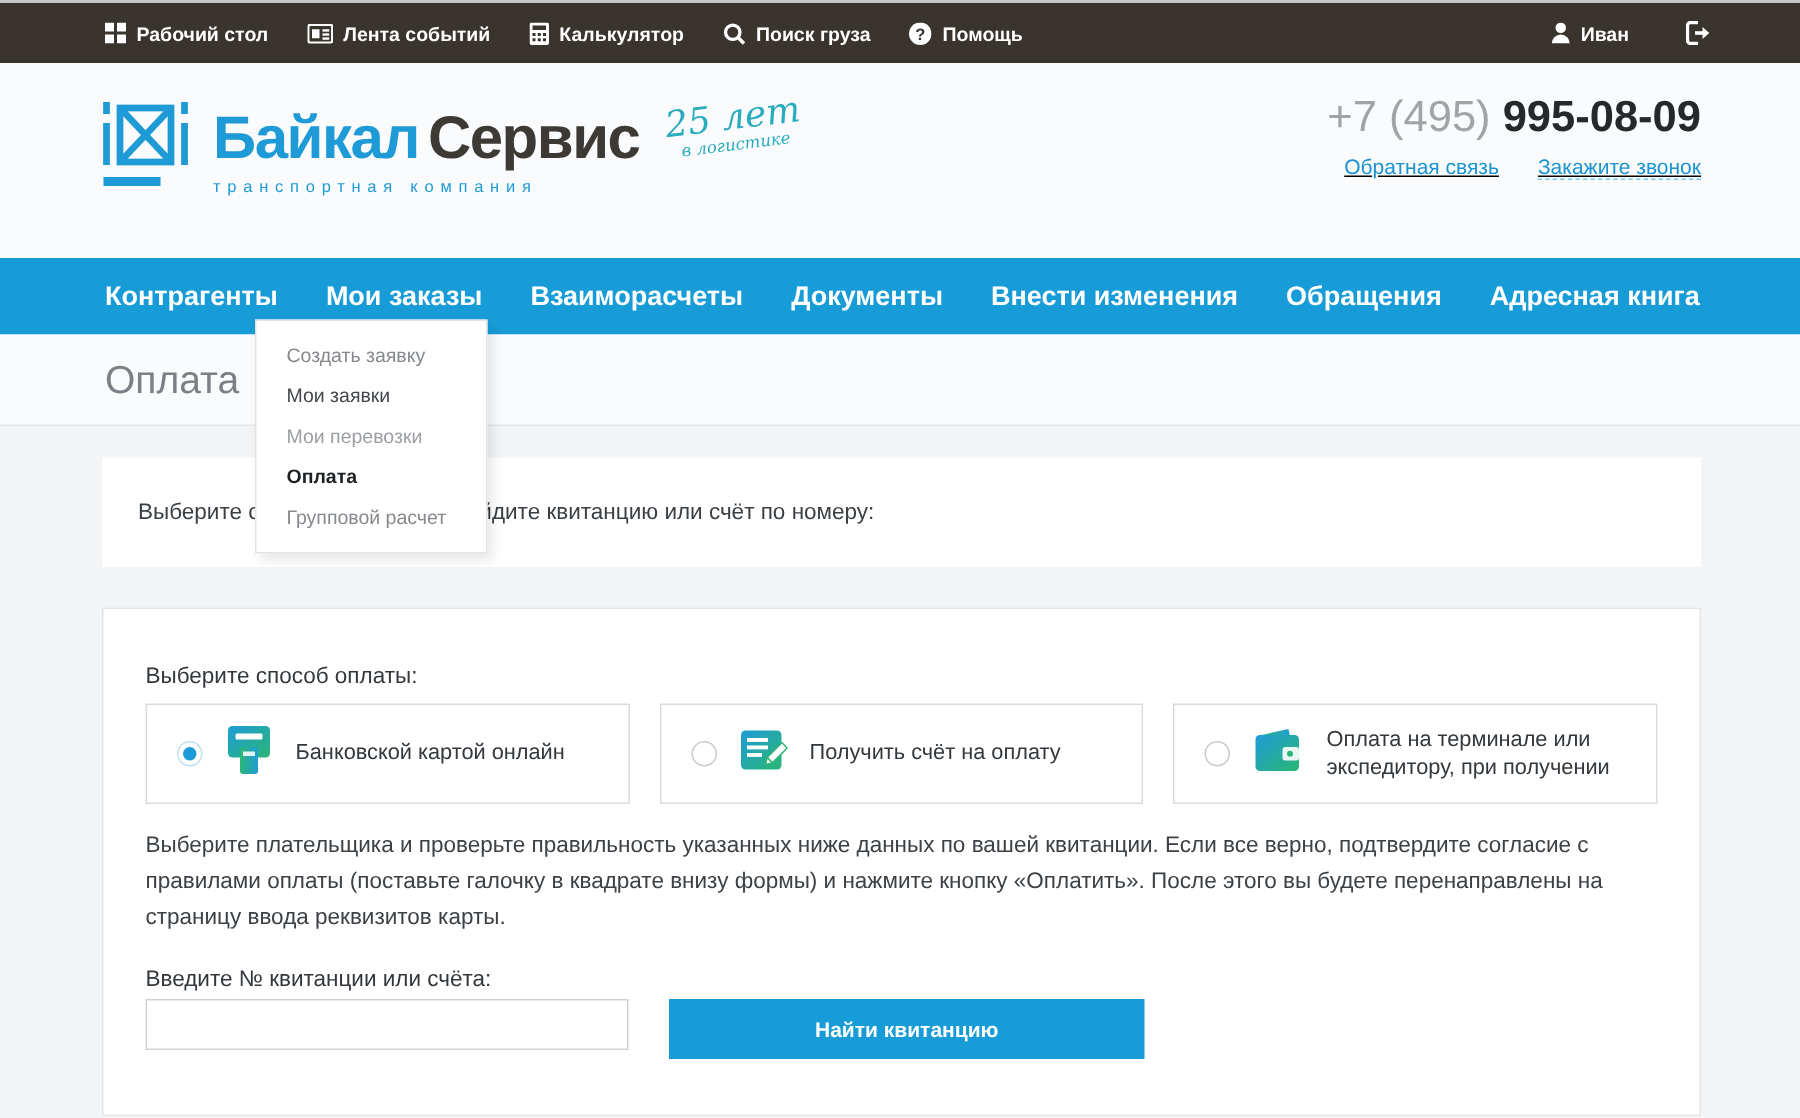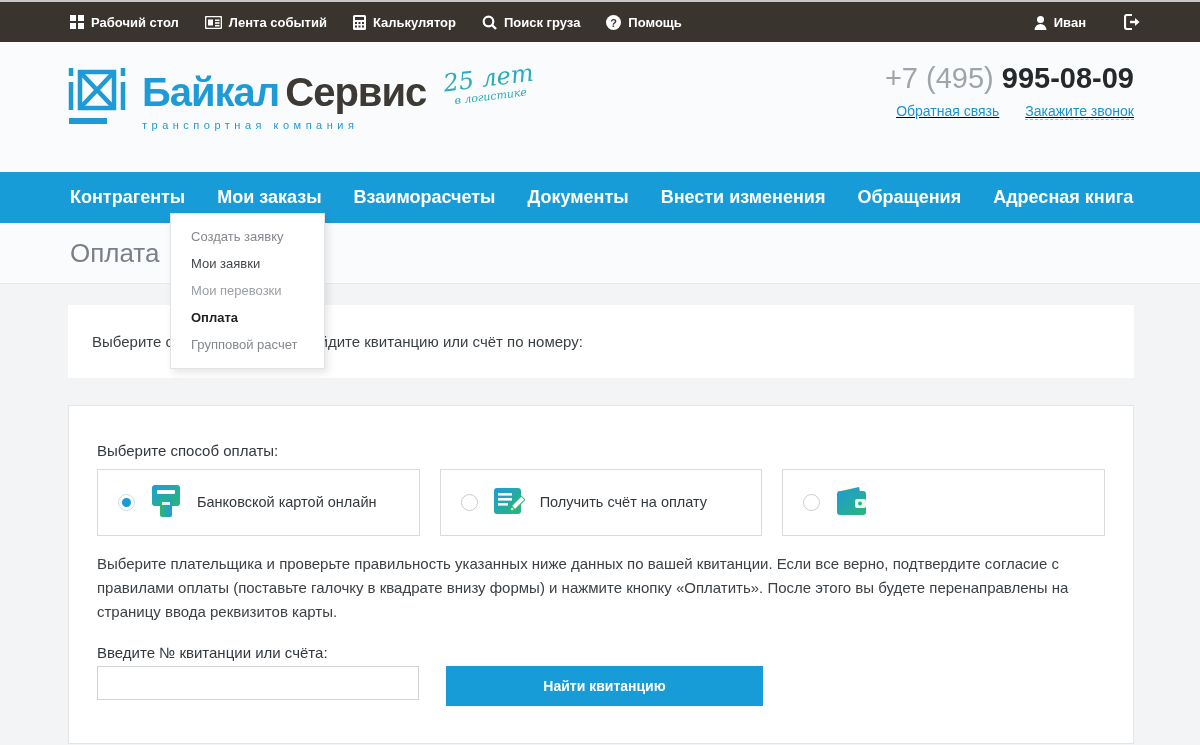--- a/index.html
+++ b/index.html
@@ -8,21 +8,21 @@
 
   
   .topline { height:2px; background:#c6c6c6; }
 
   
   .topbar { height:40px; background:#3a342e; display:flex; align-items:center;
     padding:0 58px 0 70px; color:#fff; }
   .tb-item { display:flex; align-items:center; gap:7px; font-size:13px; font-weight:bold;
     margin-right:26px; cursor:pointer; white-space:nowrap; }
   .tb-right { margin-left:auto; display:flex; align-items:center; gap:38px; }
-  .tb-user { display:flex; align-items:flex-end; gap:7px; font-size:13px; font-weight:bold; }
+  .tb-user { display:flex; align-items:flex-start; gap:7px; font-size:13px; font-weight:bold; }
   .tb-ico { display:inline-flex; }
 
   
   .header { height:130px; background:#fafbfc; position:relative; }
   .brand { position:absolute; left:66px; top:22px; display:flex; align-items:flex-start; }
   .brand-text { margin-left:14px; }
   .brand-name { font-size:40px; font-weight:bold; letter-spacing:-1px; line-height:1; margin-top:8px; }
   .brand-name .b1 { color:#1e9ad6; }
   .brand-name .b2 { color:#3d3935; margin-left:6px; }
   .brand-tagline { color:#1e9ad6; font-size:11px; letter-spacing:4.5px; margin-top:7px; }
@@ -279,20 +279,21 @@
       <div class="opt">
         <span class="radio"></span>
         <span>
           <svg width="34" height="32" viewBox="0 0 34 32">
             <path d="M6 6 L24 2 L25 7 z" fill="url(#gGB)"></path>
             <rect x="2" y="6" width="29" height="24" rx="3" fill="url(#gBG)"></rect>
             <rect x="20" y="14" width="11" height="9" rx="2" fill="#fff" opacity="0.9"></rect>
             <circle cx="25" cy="18.5" r="2" fill="#2bb673"></circle>
           </svg>
         </span>
+        <span class="opt-label">Оплата на терминале или экспедитору, при получении</span>
       </div>
     </div>
 
     <p class="desc">Выберите плательщика и проверьте правильность указанных ниже данных по вашей квитанции. Если все верно, подтвердите согласие с правилами оплаты (поставьте галочку в квадрате внизу формы) и нажмите кнопку «Оплатить». После этого вы будете перенаправлены на страницу ввода реквизитов карты.</p>
 
     <div class="receipt-label">Введите № квитанции или счёта:</div>
     <div class="find-row">
       <input class="receipt-input" type="text" value="" style="">
       <button class="find-btn">Найти квитанцию</button>
     </div>

